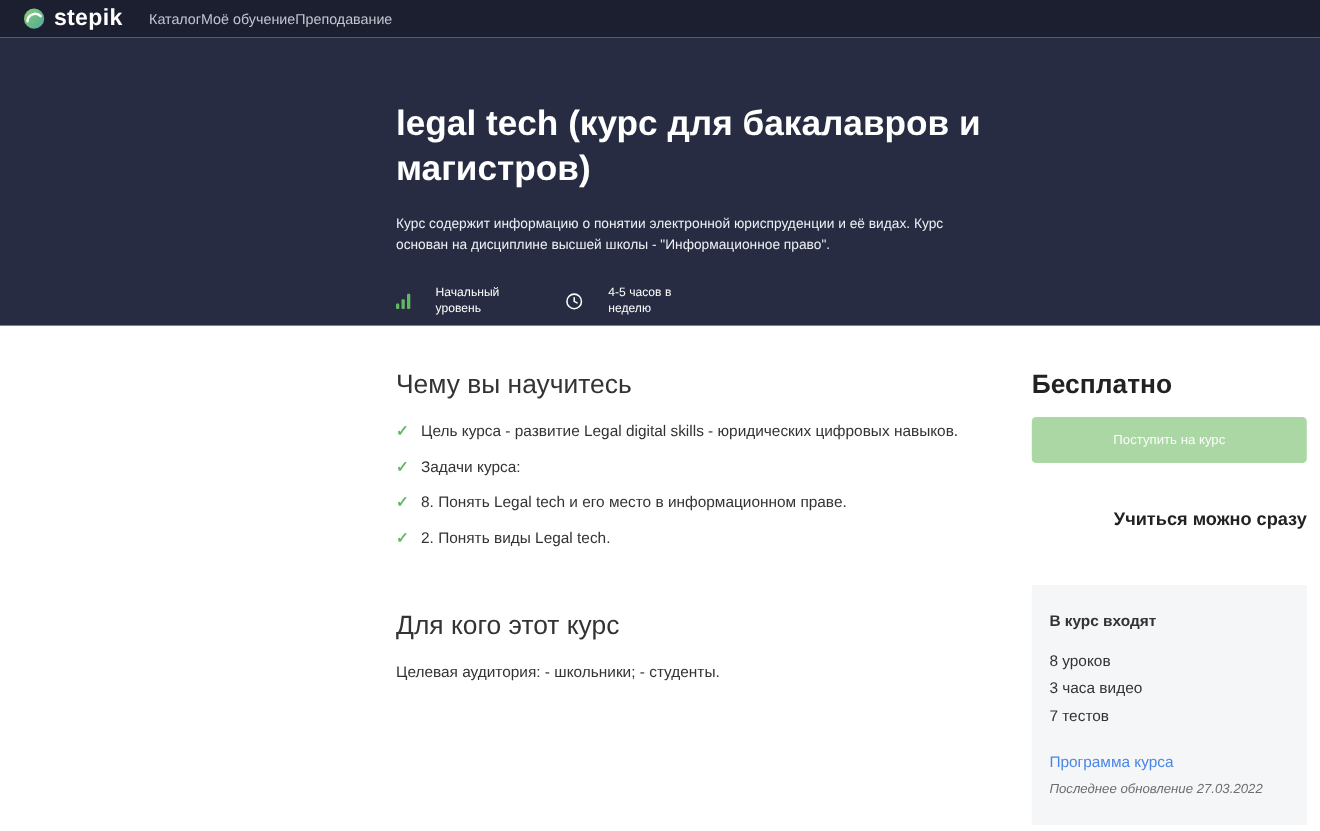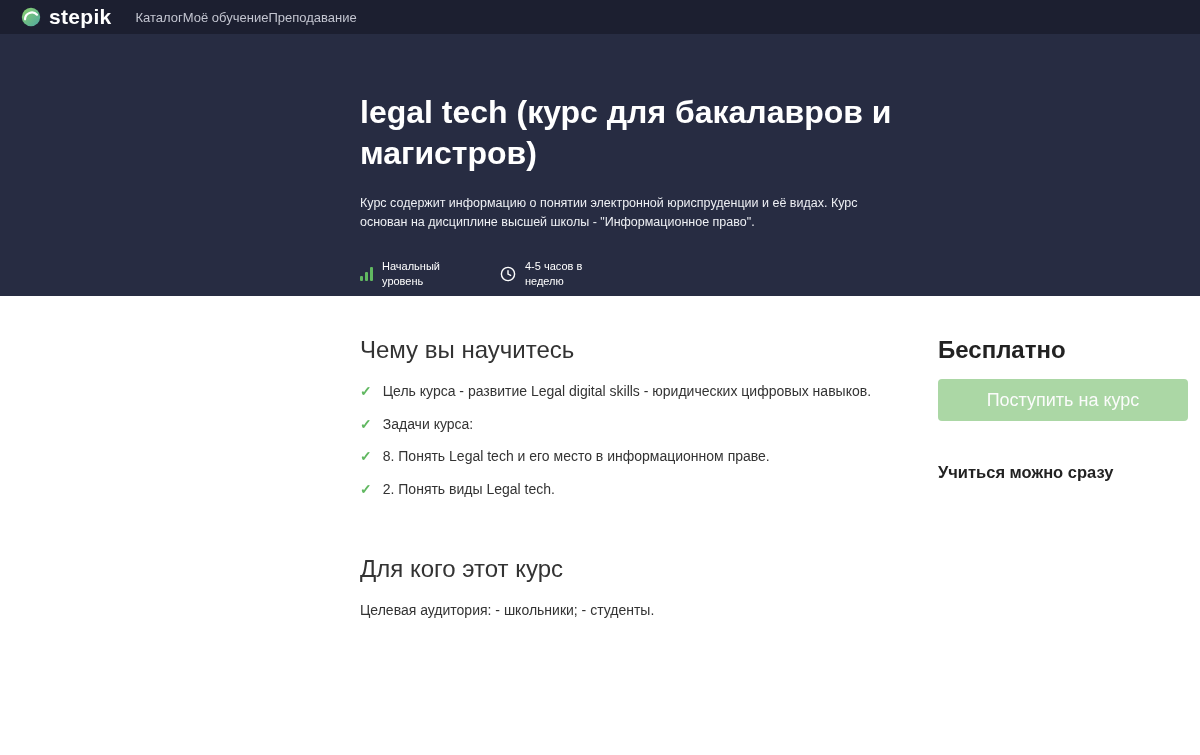--- a/index.html
+++ b/index.html
@@ -14,21 +14,21 @@
   .logo { display:flex; align-items:center; gap:7px; cursor:pointer; }
   .logo-text { color:#fff; font-size:21px; font-weight:bold; letter-spacing:.3px; line-height:1; margin-top:-2px; }
   .nav-items { display:flex; margin-left:24px; }
   .nav-item { color:#c3c5d0; font-size:13px; cursor:pointer; }
 
   
   .hero { background:#272c42; height:262px; padding:58px 0 17px 360px; }
   .hero-title { color:#fff; font-size:32px; font-weight:bold; line-height:1.28; max-width:560px; }
   .hero-desc { margin-top:20px; color:#eef0f4; font-size:12.5px; font-weight:normal; line-height:1.55; max-width:535px; }
   .hero-badges { display:flex; gap:46px; margin-top:26px; align-items:center; }
-  .badge { display:flex; align-items:center; gap:9px; }
+  .badge { display:flex; align-items:center; gap:23px; }
   .badge-label { color:#fff; font-size:11px; line-height:1.35; max-width:72px; }
   .level-icon { display:flex; align-items:flex-end; gap:2px; height:14px; }
   .level-icon i { display:block; width:3px; background:#61b861; border-radius:1px; }
   .level-icon i:nth-child(1){ height:5px; }
   .level-icon i:nth-child(2){ height:9px; }
   .level-icon i:nth-child(3){ height:14px; }
 
   
   .page { display:flex; padding:40px 12px 0 360px; gap:48px; align-items:flex-start; }
   .content { width:530px; }
@@ -39,23 +39,23 @@
   .check-item { display:flex; gap:11px; font-size:14px; color:#333; line-height:1.4; align-items:flex-start; }
   .check-icon { color:#61b861; font-size:14px; font-weight:bold; line-height:1.4; }
   .section { margin-top:52px; }
   .section.audience { margin-top:56px; }
   .para { margin-top:16px; font-size:14px; line-height:1.65; color:#333; }
 
   
   .price { font-size:24px; font-weight:bold; color:#222; }
   .join-btn {
     margin-top:15px; width:100%; height:42px; background:#abd7a5; color:#fbfcfb;
-    border:none; border-radius:4px; font-size:18px; font-family:inherit; cursor:pointer;
+    border:none; border-radius:4px; font-size:12px; font-family:inherit; cursor:pointer;
   }
-  .start-note { margin-top:42px; font-size:16.5px; font-weight:bold; color:#222; }
+  .start-note { margin-top:42px; font-size:16.5px; font-weight:bold; color:#222;text-align:right; }
   .includes-card { margin-top:50px; background:#f5f6f8; padding:24px 16px 26px 16px; }
   .includes-title { font-size:14px; font-weight:bold; color:#333; }
   .includes-items { margin-top:20px; display:flex; flex-direction:column; gap:9px; }
   .includes-item { font-size:14px; color:#333; }
   .syllabus-link { display:inline-block; margin-top:26px; color:#4a86e8; font-size:14px; text-decoration:none; cursor:pointer; }
   .updated { margin-top:8px; font-size:12px; font-style:italic; color:#6a6f73; }
 </style>
 </head>
 <body>
 
@@ -139,15 +139,25 @@
 
     </section>
 
   </main>
 
   <aside class="sidebar">
     <div class="price">Бесплатно</div>
     <button class="join-btn">Поступить на курс</button>
     <div class="start-note">Учиться можно сразу</div>
 
+    <div class="includes-card">
+      <div class="includes-title">В курс входят</div>
+      <div class="includes-items">
+        <div class="includes-item">8 уроков</div>
+        <div class="includes-item">3 часа видео</div>
+        <div class="includes-item">7 тестов</div>
+      </div>
+      <a class="syllabus-link">Программа курса</a>
+      <div class="updated">Последнее обновление 27.03.2022</div>
+    </div>
   </aside>
 
 </div>
 
 </body></html>

